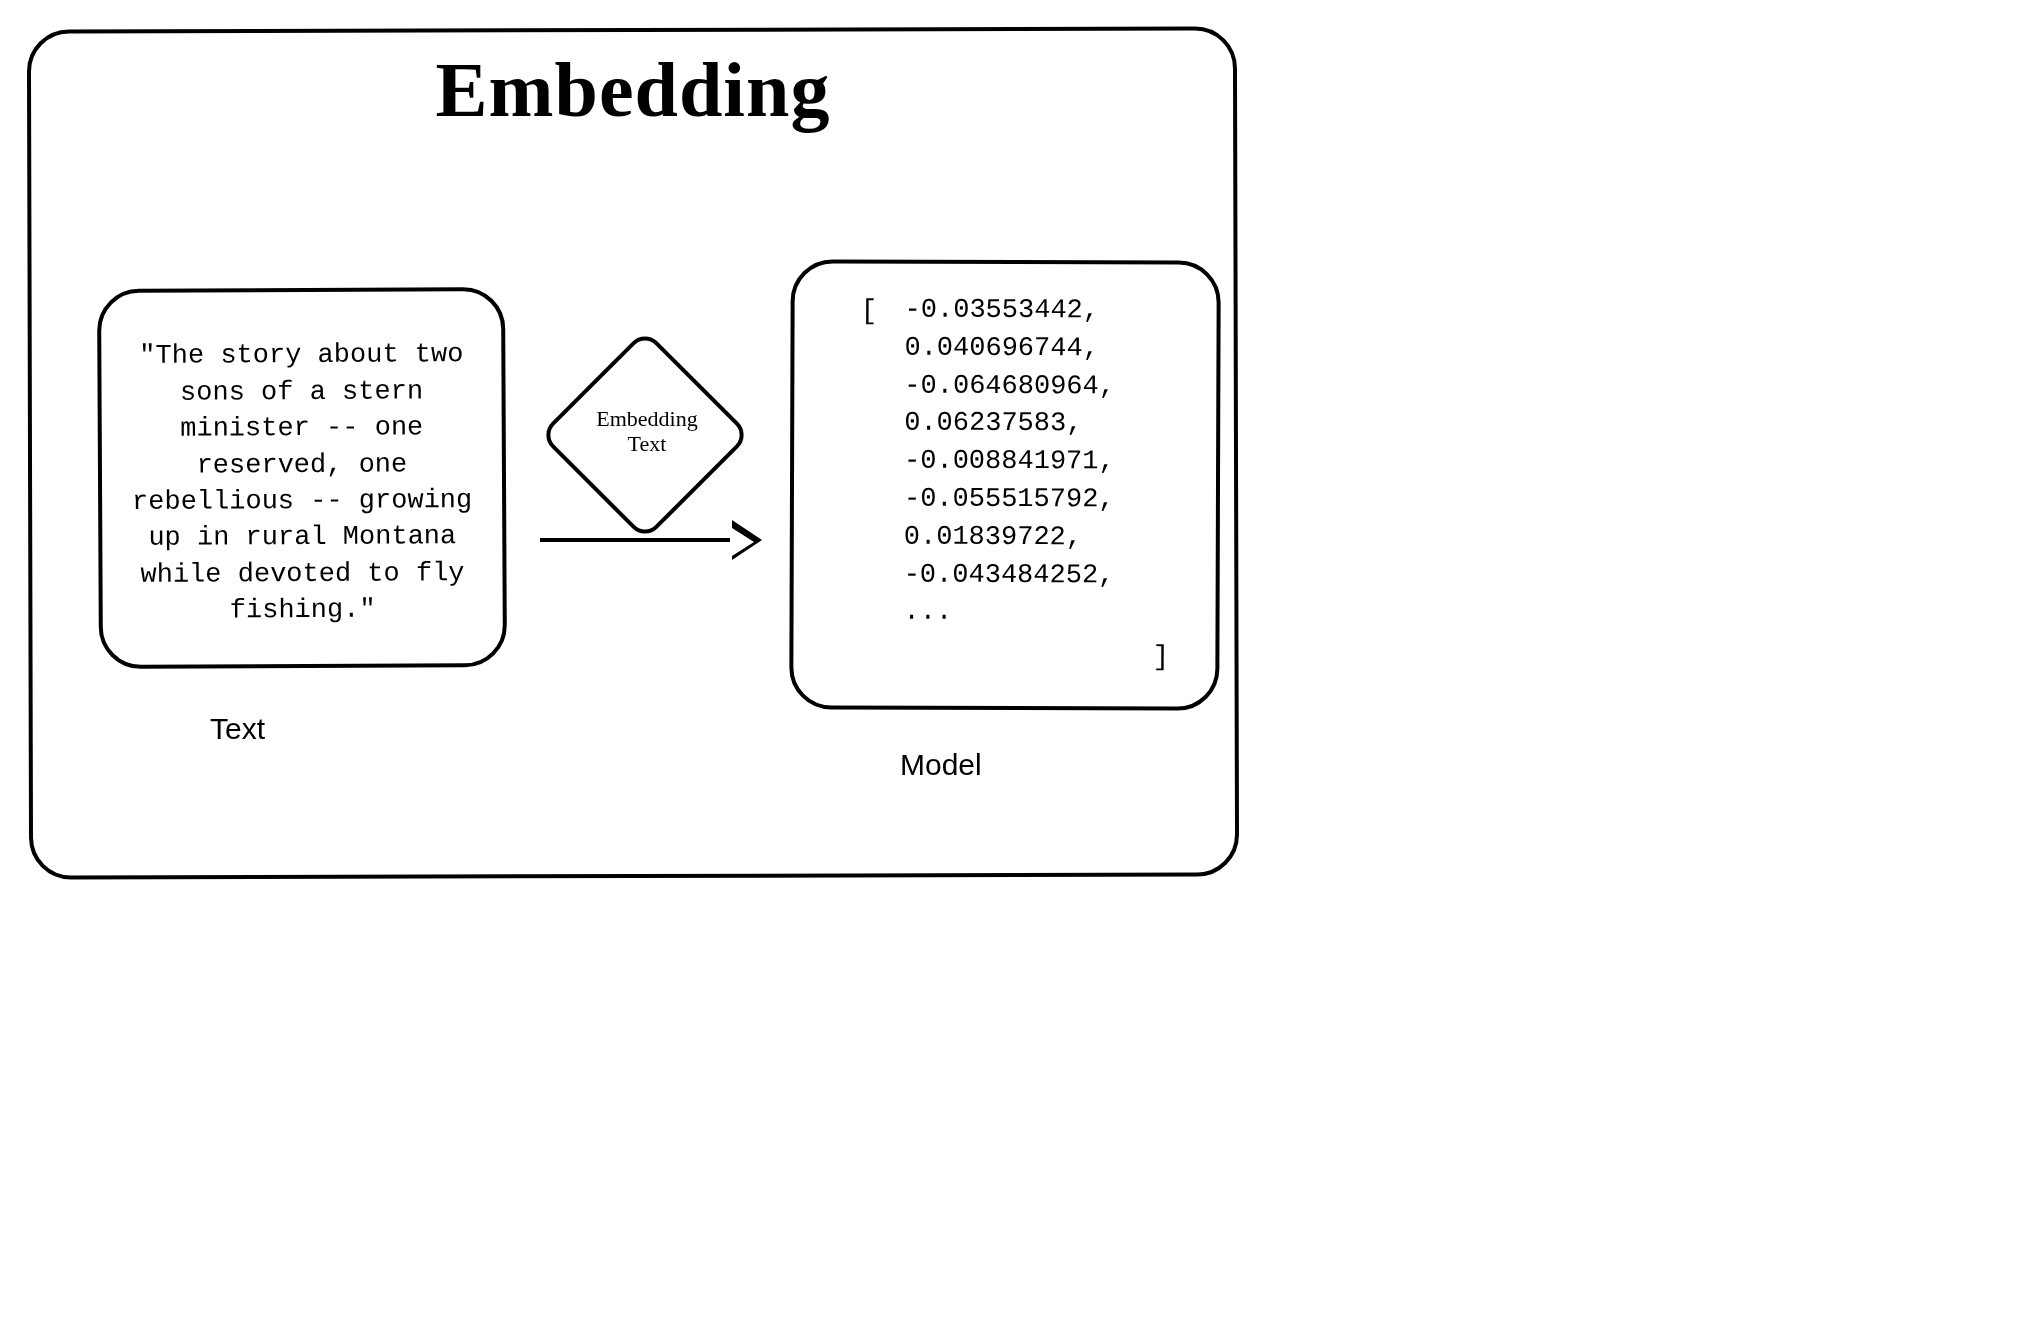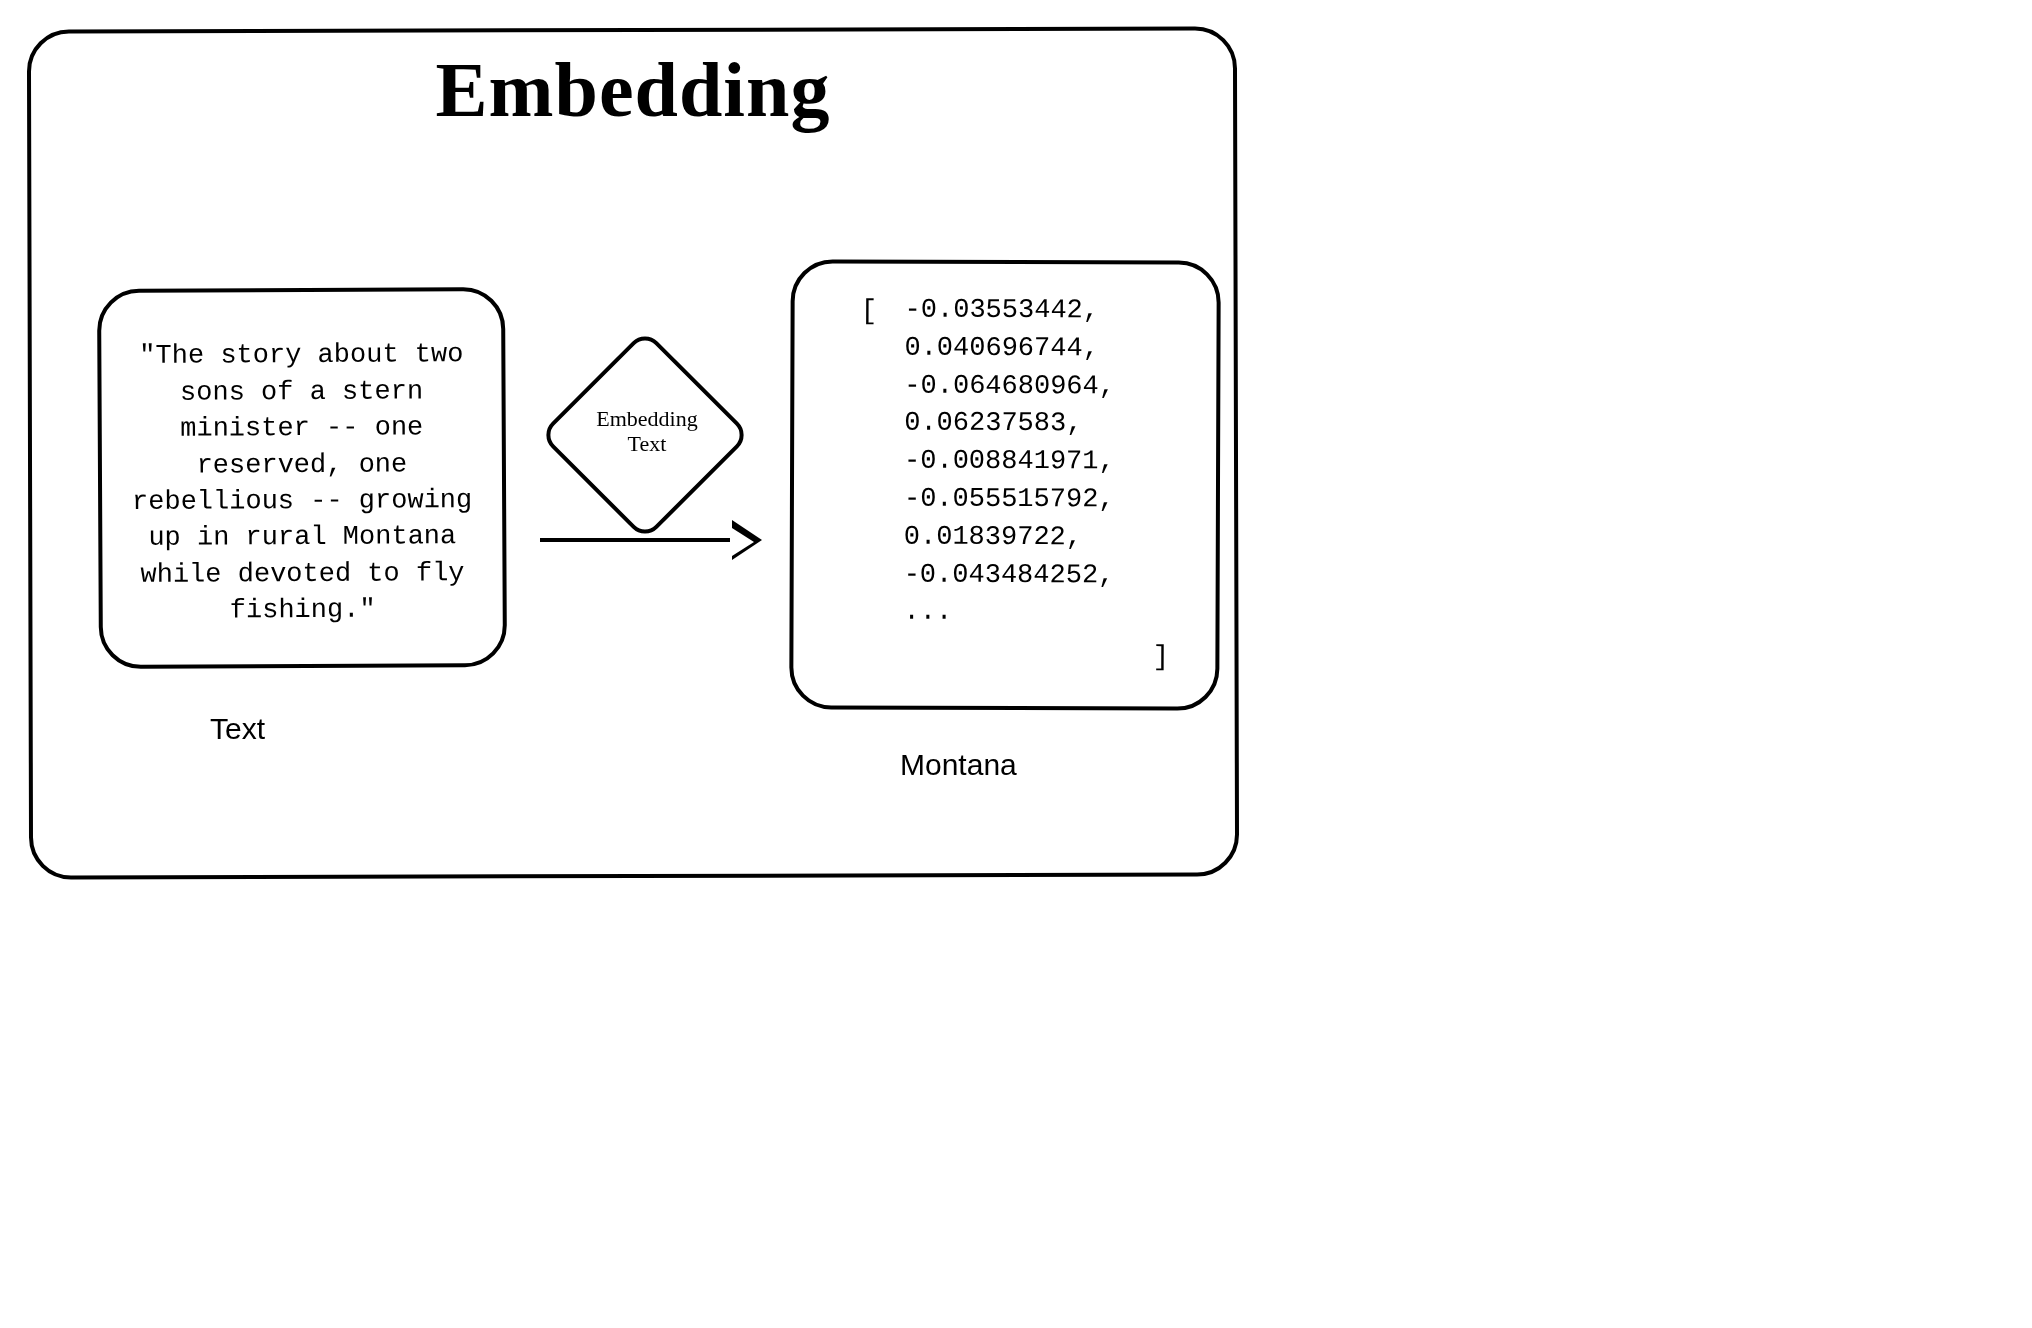--- a/index.html
+++ b/index.html
@@ -190,14 +190,14 @@
 0.040696744,
 -0.064680964,
 0.06237583,
 -0.008841971,
 -0.055515792,
 0.01839722,
 -0.043484252,
 ...</div>
     <span class="vec-close">]</span>
   </div>
-  <div class="label label-vector">Montana</div>
+  <div class="label label-vector">Model</div>
 </div>
 
 </body></html>

